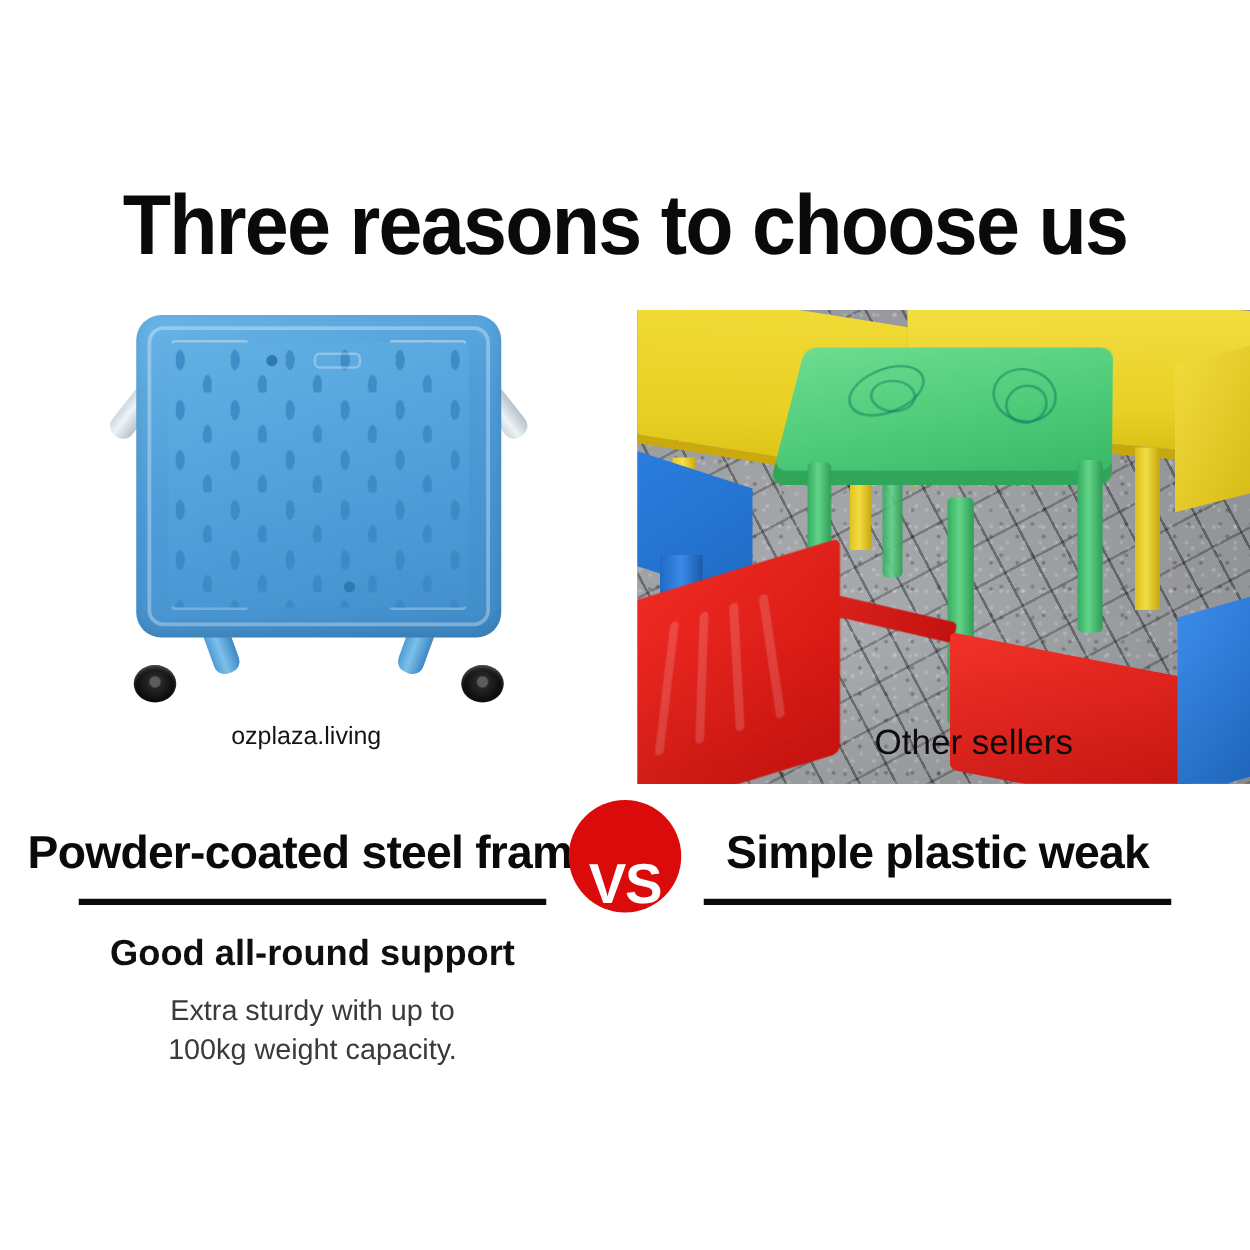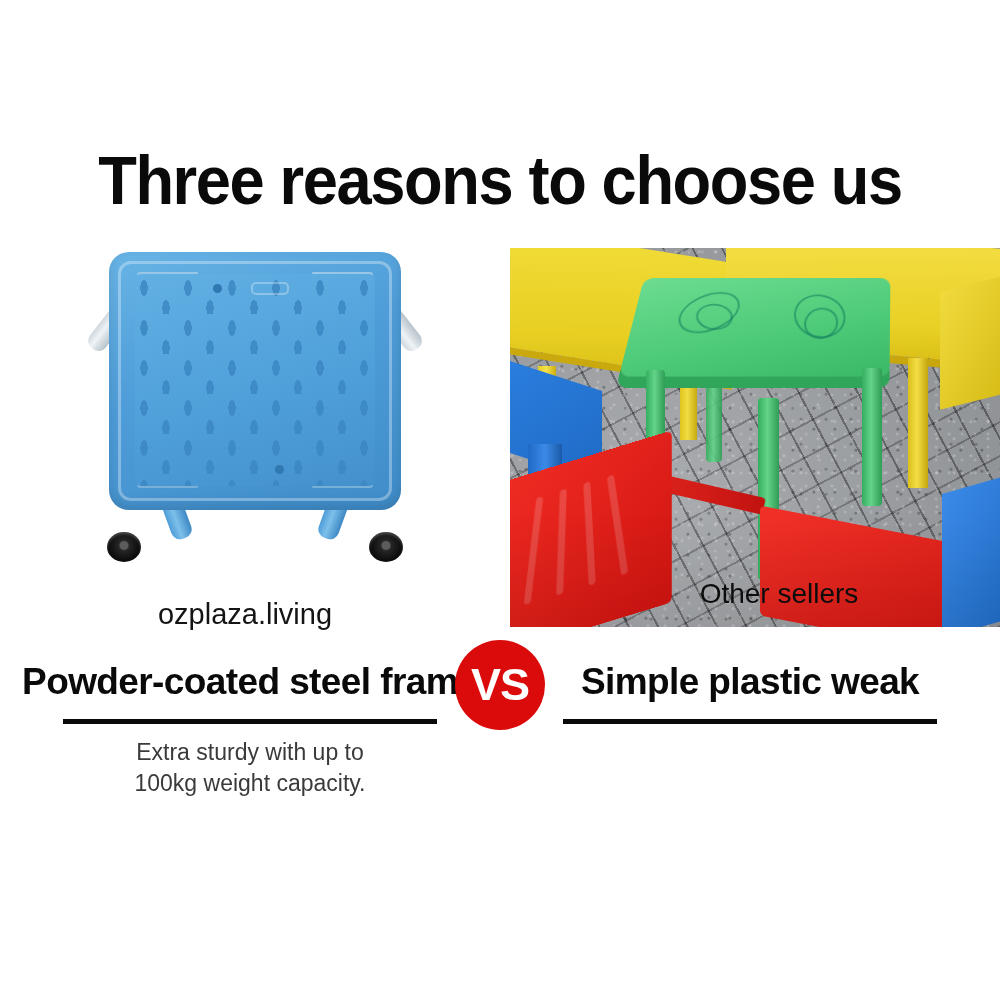--- a/index.html
+++ b/index.html
@@ -151,24 +151,24 @@
     box-shadow: inset 0 2px 3px rgba(255,255,255,0.25);
   }
   .foot.f-tl { left: 22px;  top: 78px; }
   .foot.f-tr { right: 22px; top: 78px; }
   .foot.f-bl { left: 12px;  top: 280px; }
   .foot.f-br { right: 12px; top: 280px; }
 
   .caption-left {
     position: absolute;
     left: 0;
-    top: 350px;
+    top: 330px;
     width: 490px;
     text-align: center;
-    font-size: 29px;
+    font-size: 20px;
     color: #141414;
     font-family: "Liberation Sans", sans-serif;
   }
 
   
   .photo {
     position: absolute;
     left: 510px;
     top: 0px;
     width: 490px;
@@ -340,21 +340,21 @@
   
   .vs-badge {
     position: absolute;
     left: 455px;
     top: 392px;
     width: 90px;
     height: 90px;
     border-radius: 50%;
     background: #dc0b0b;
     display: flex;
-    align-items: center;
+    align-items: flex-end;
     justify-content: center;
     z-index: 10;
   }
   .vs-badge span {
     color: #ffffff;
     font-family: "Liberation Sans", sans-serif;
     font-weight: 700;
     font-size: 45px;
     letter-spacing: -1px;
     line-height: 1;
@@ -485,20 +485,21 @@
     <div class="vs-badge">
       <span>VS</span>
     </div>
   </div>
 
   <div class="columns">
 
     <div class="col left">
       <div class="col-heading">Powder-coated steel frame</div>
       <div class="rule"></div>
+      <div class="col-sub">Good all-round support</div>
       <div class="col-body">Extra sturdy with up to
 100kg weight capacity.</div>
     </div>
 
     <div class="col right">
       <div class="col-heading">Simple plastic weak</div>
       <div class="rule"></div>
     </div>
 
   </div>

